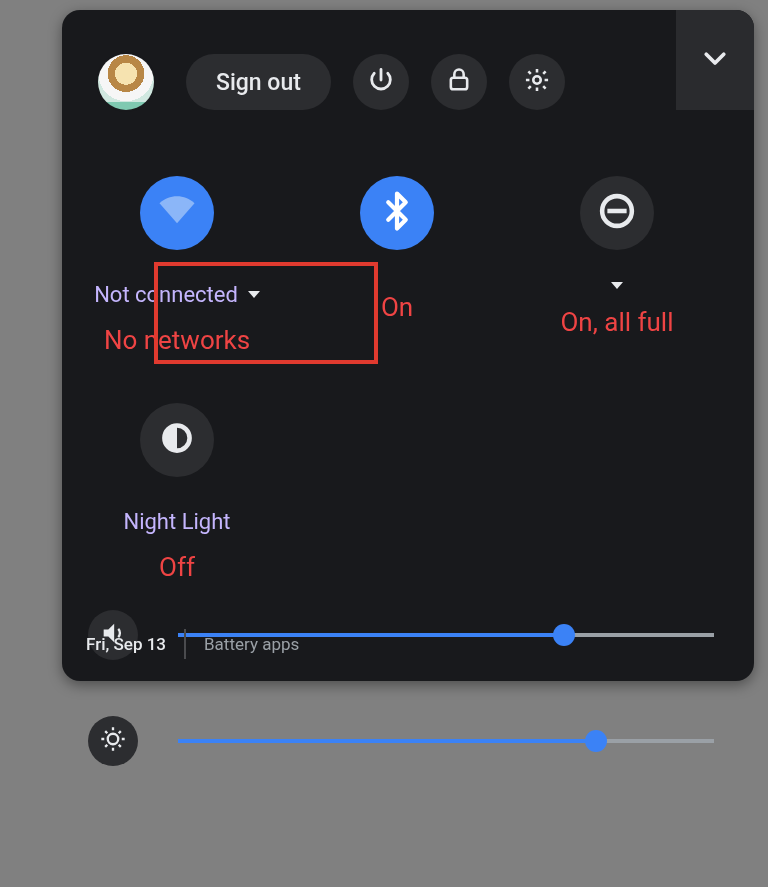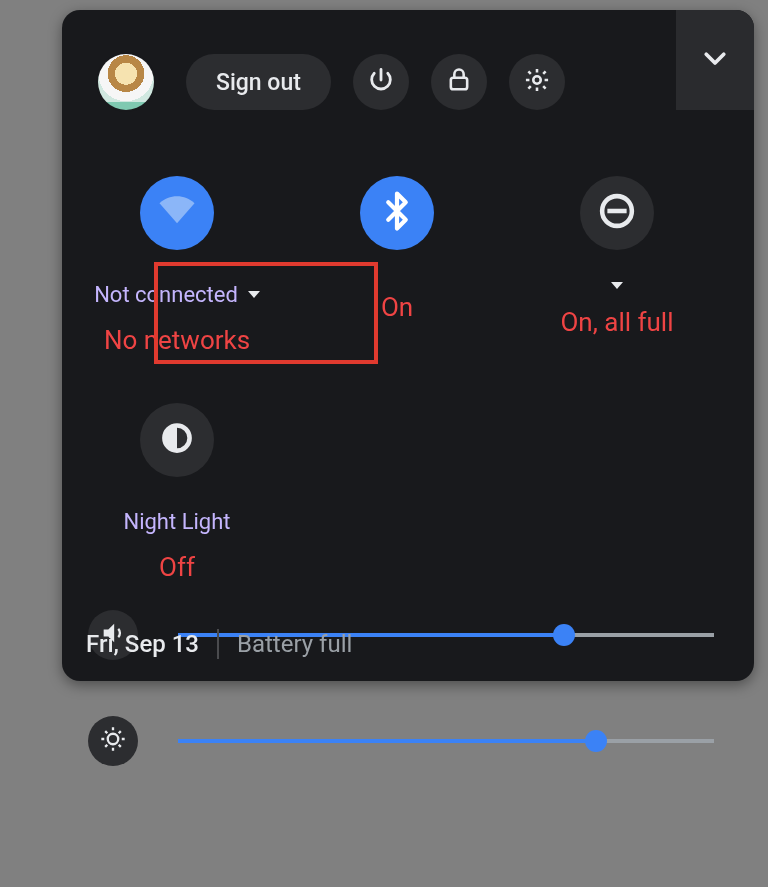--- a/index.html
+++ b/index.html
@@ -194,21 +194,21 @@
     border-radius: 50%;
   }
 
   
   .footer {
     position: absolute;
     left: 24px;
     bottom: 22px;
     display: flex;
     align-items: center;
-    font-size: 24px;
+    font-size: 17px;
     color: #9aa0a6;
     text-align: right;
   }
   .footer .date { color: #e8eaed; font-weight: 500; }
   .footer .sep {
     width: 2px;
     height: 30px;
     background: #4a4b4e;
     margin: 0 18px;
   }
@@ -346,16 +346,16 @@
         <div class="track-bg"></div>
         <div class="track-fill" id="bri-fill" style="width: 78%;"></div>
         <div class="thumb" id="bri-thumb" style="left: 78%;"></div>
       </div>
     </div>
   </div>
 
   <div class="footer">
     <span class="date">Fri, Sep 13</span>
     <span class="sep"></span>
-    <span>Battery full</span>
+    <span>Battery apps</span>
   </div>
 
 </div>
 
 </body></html>

